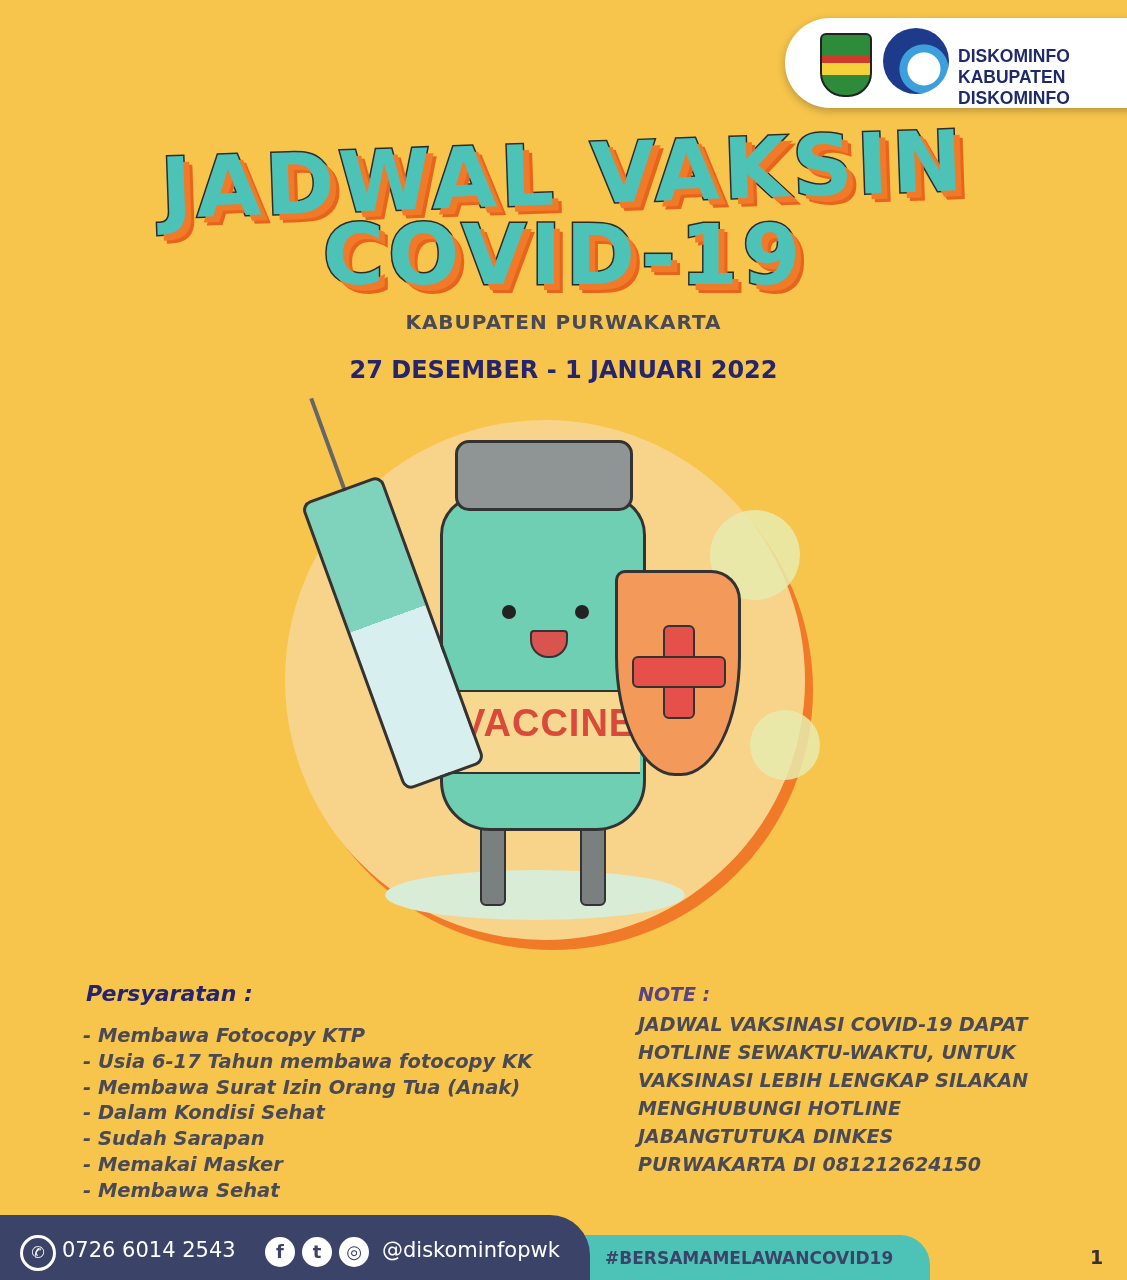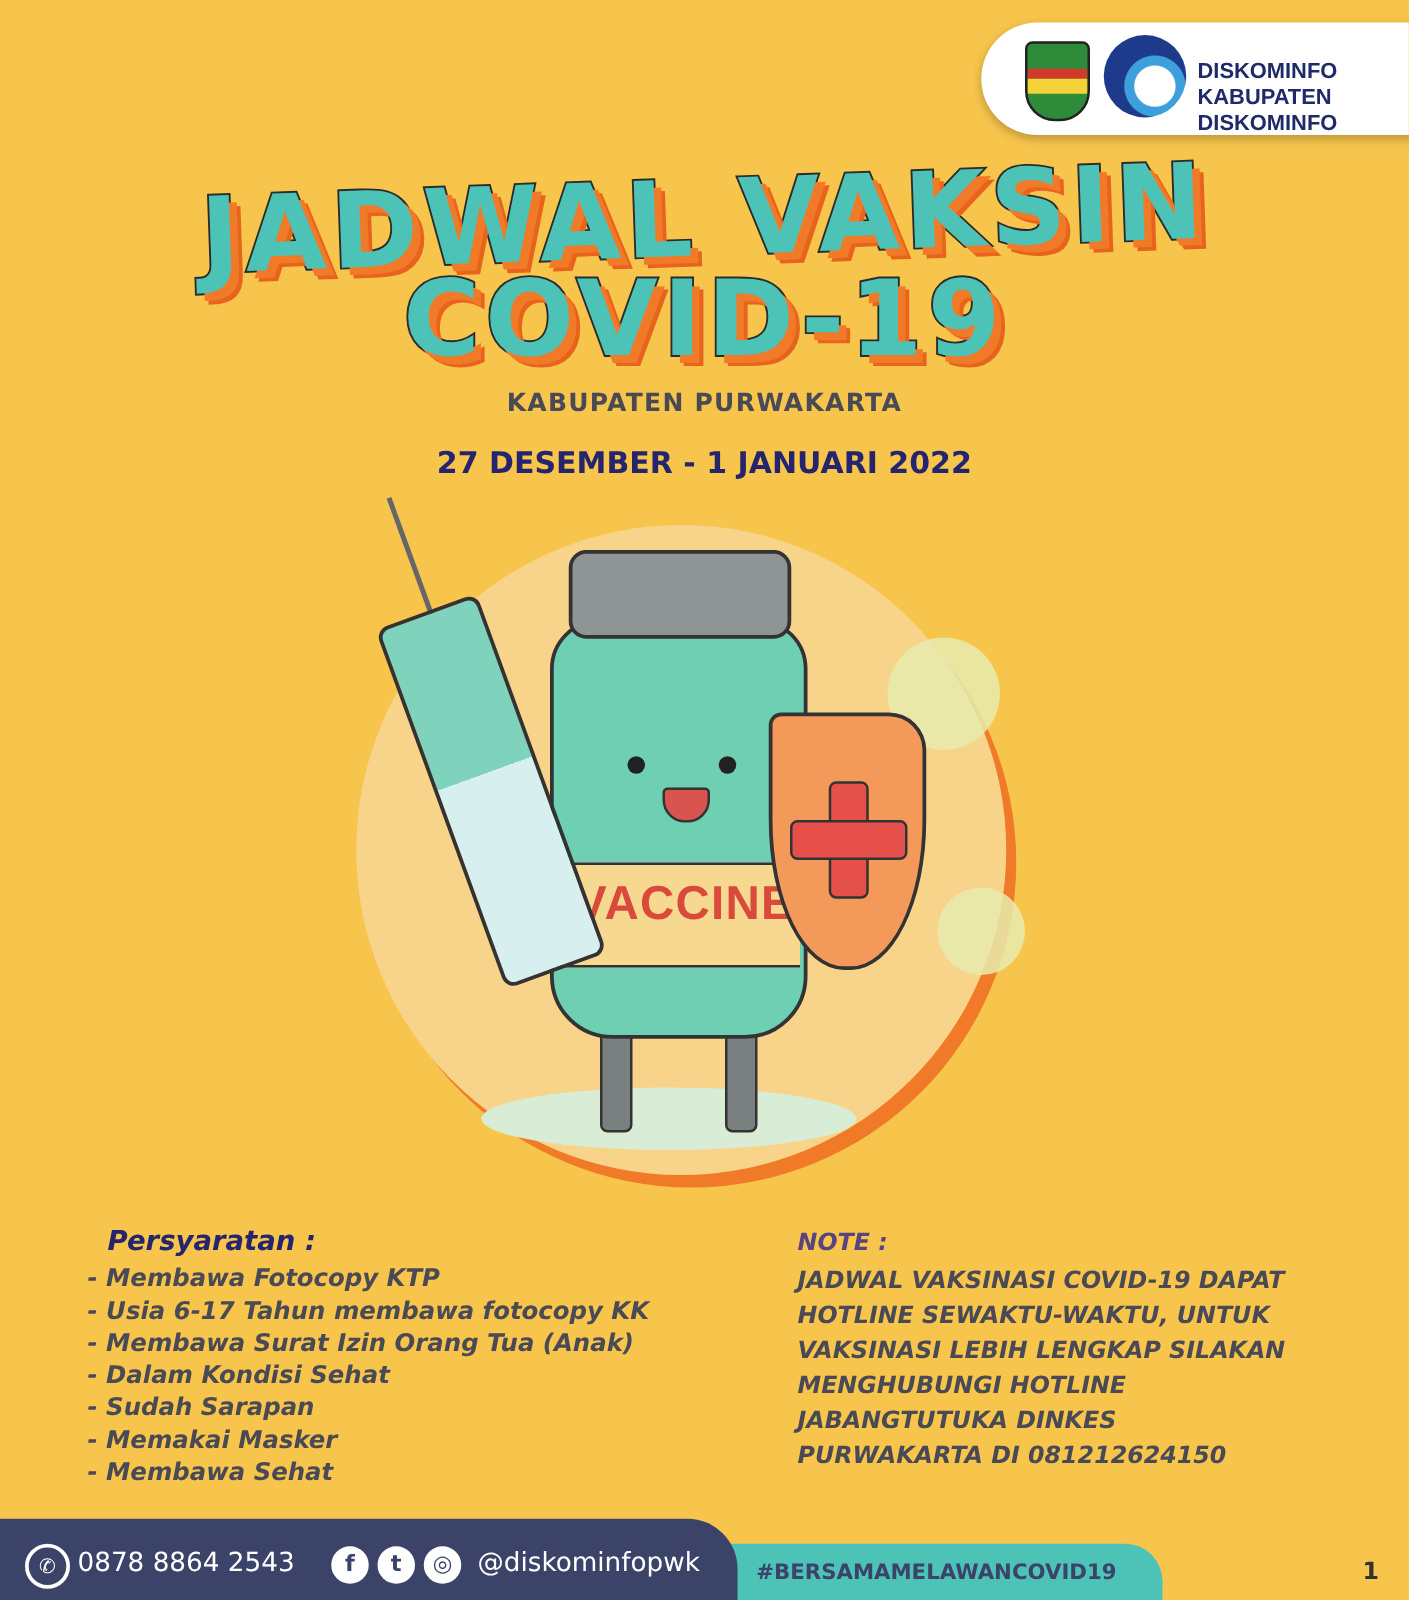--- a/index.html
+++ b/index.html
@@ -33,21 +33,21 @@
   .leg { position:absolute; top:432px; width:22px; height:80px; background:#7a7f80; border:2px solid #333; border-radius:6px; }
   .syringe { position:absolute; left:70px; top:90px; width:80px; height:300px; background:linear-gradient(#7fd3bd 0 45%, #d8efef 45%); border:3px solid #333; border-radius:10px; transform:rotate(-20deg); transform-origin:center; }
   .needle { position:absolute; left:48px; top:5px; width:4px; height:110px; background:#666; transform:rotate(-20deg); }
   .shield { position:absolute; left:335px; top:180px; width:120px; height:200px; background:#f39a5a; border:3px solid #333; border-radius:10px 30px 60px 60px / 10px 30px 120px 120px; }
   .cross-v { position:absolute; left:383px; top:235px; width:28px; height:90px; background:#e5504a; border:2px solid #333; border-radius:6px; }
   .cross-h { position:absolute; left:352px; top:266px; width:90px; height:28px; background:#e5504a; border:2px solid #333; border-radius:6px; }
   .virus { position:absolute; border-radius:50%; background:#e7ebae; opacity:0.85; }
 
   
   .req-title { position:absolute; left:86px; top:981px; font-family:"DejaVu Sans", sans-serif; font-weight:bold; font-style:italic; font-size:22px; color:#25246e; }
-  .req-list { position:absolute; left:70px; top:1010px; margin:0; padding:0; list-style:none; font-family:"DejaVu Sans", sans-serif; font-weight:bold; font-style:italic; font-size:19.5px; line-height:25.8px; color:#4a4a56; }
+  .req-list { position:absolute; left:70px; top:1010px; margin:13px; padding:0; list-style:none; font-family:"DejaVu Sans", sans-serif; font-weight:bold; font-style:italic; font-size:19.5px; line-height:25.8px; color:#4a4a56; }
   .note-title { position:absolute; left:638px; top:983px; font-family:"DejaVu Sans", sans-serif; font-weight:bold; font-style:italic; font-size:19px; color:#5a4480; }
   .note-body { position:absolute; left:638px; top:1010px; width:450px; font-family:"DejaVu Sans", sans-serif; font-weight:bold; font-style:italic; font-size:19px; line-height:28px; color:#4a4a56; }
   .note-line { display:block; white-space:nowrap; }
 
   
   .footer-dark { position:absolute; left:0; top:1215px; width:590px; height:65px; background:#3c4369; border-radius:0 40px 0 0; z-index:2; }
   .footer-teal { position:absolute; left:560px; top:1235px; width:370px; height:45px; background:#4dc3b8; border-radius:0 30px 0 0; z-index:1; }
   .hashtag { position:absolute; left:605px; top:1248px; font-family:"DejaVu Sans", sans-serif; font-weight:bold; font-size:17px; color:#3c4369; z-index:3; }
   .footer-item { position:absolute; z-index:3; color:#fff; font-family:"DejaVu Sans", sans-serif; }
   .phone { left:62px; top:1238px; font-size:21px; }
@@ -115,19 +115,19 @@
   <span class="note-line">HOTLINE SEWAKTU-WAKTU, UNTUK</span>
   <span class="note-line">VAKSINASI LEBIH LENGKAP SILAKAN</span>
   <span class="note-line">MENGHUBUNGI HOTLINE</span>
   <span class="note-line">JABANGTUTUKA DINKES</span>
   <span class="note-line">PURWAKARTA DI 081212624150</span>
 </div>
 
 <div class="footer-dark"></div>
 <div class="footer-teal"></div>
 <div class="icon-circle wa">✆</div>
-<div class="footer-item phone">0878 8864 2543</div>
+<div class="footer-item phone">0726 6014 2543</div>
 <div class="icon-circle" style="left:265px;">f</div>
 <div class="icon-circle" style="left:302px;">t</div>
 <div class="icon-circle" style="left:339px;">◎</div>
 <div class="footer-item handle">@diskominfopwk</div>
 <div class="hashtag">#BERSAMAMELAWANCOVID19</div>
 <div class="page-num">1</div>
 
 </body></html>

